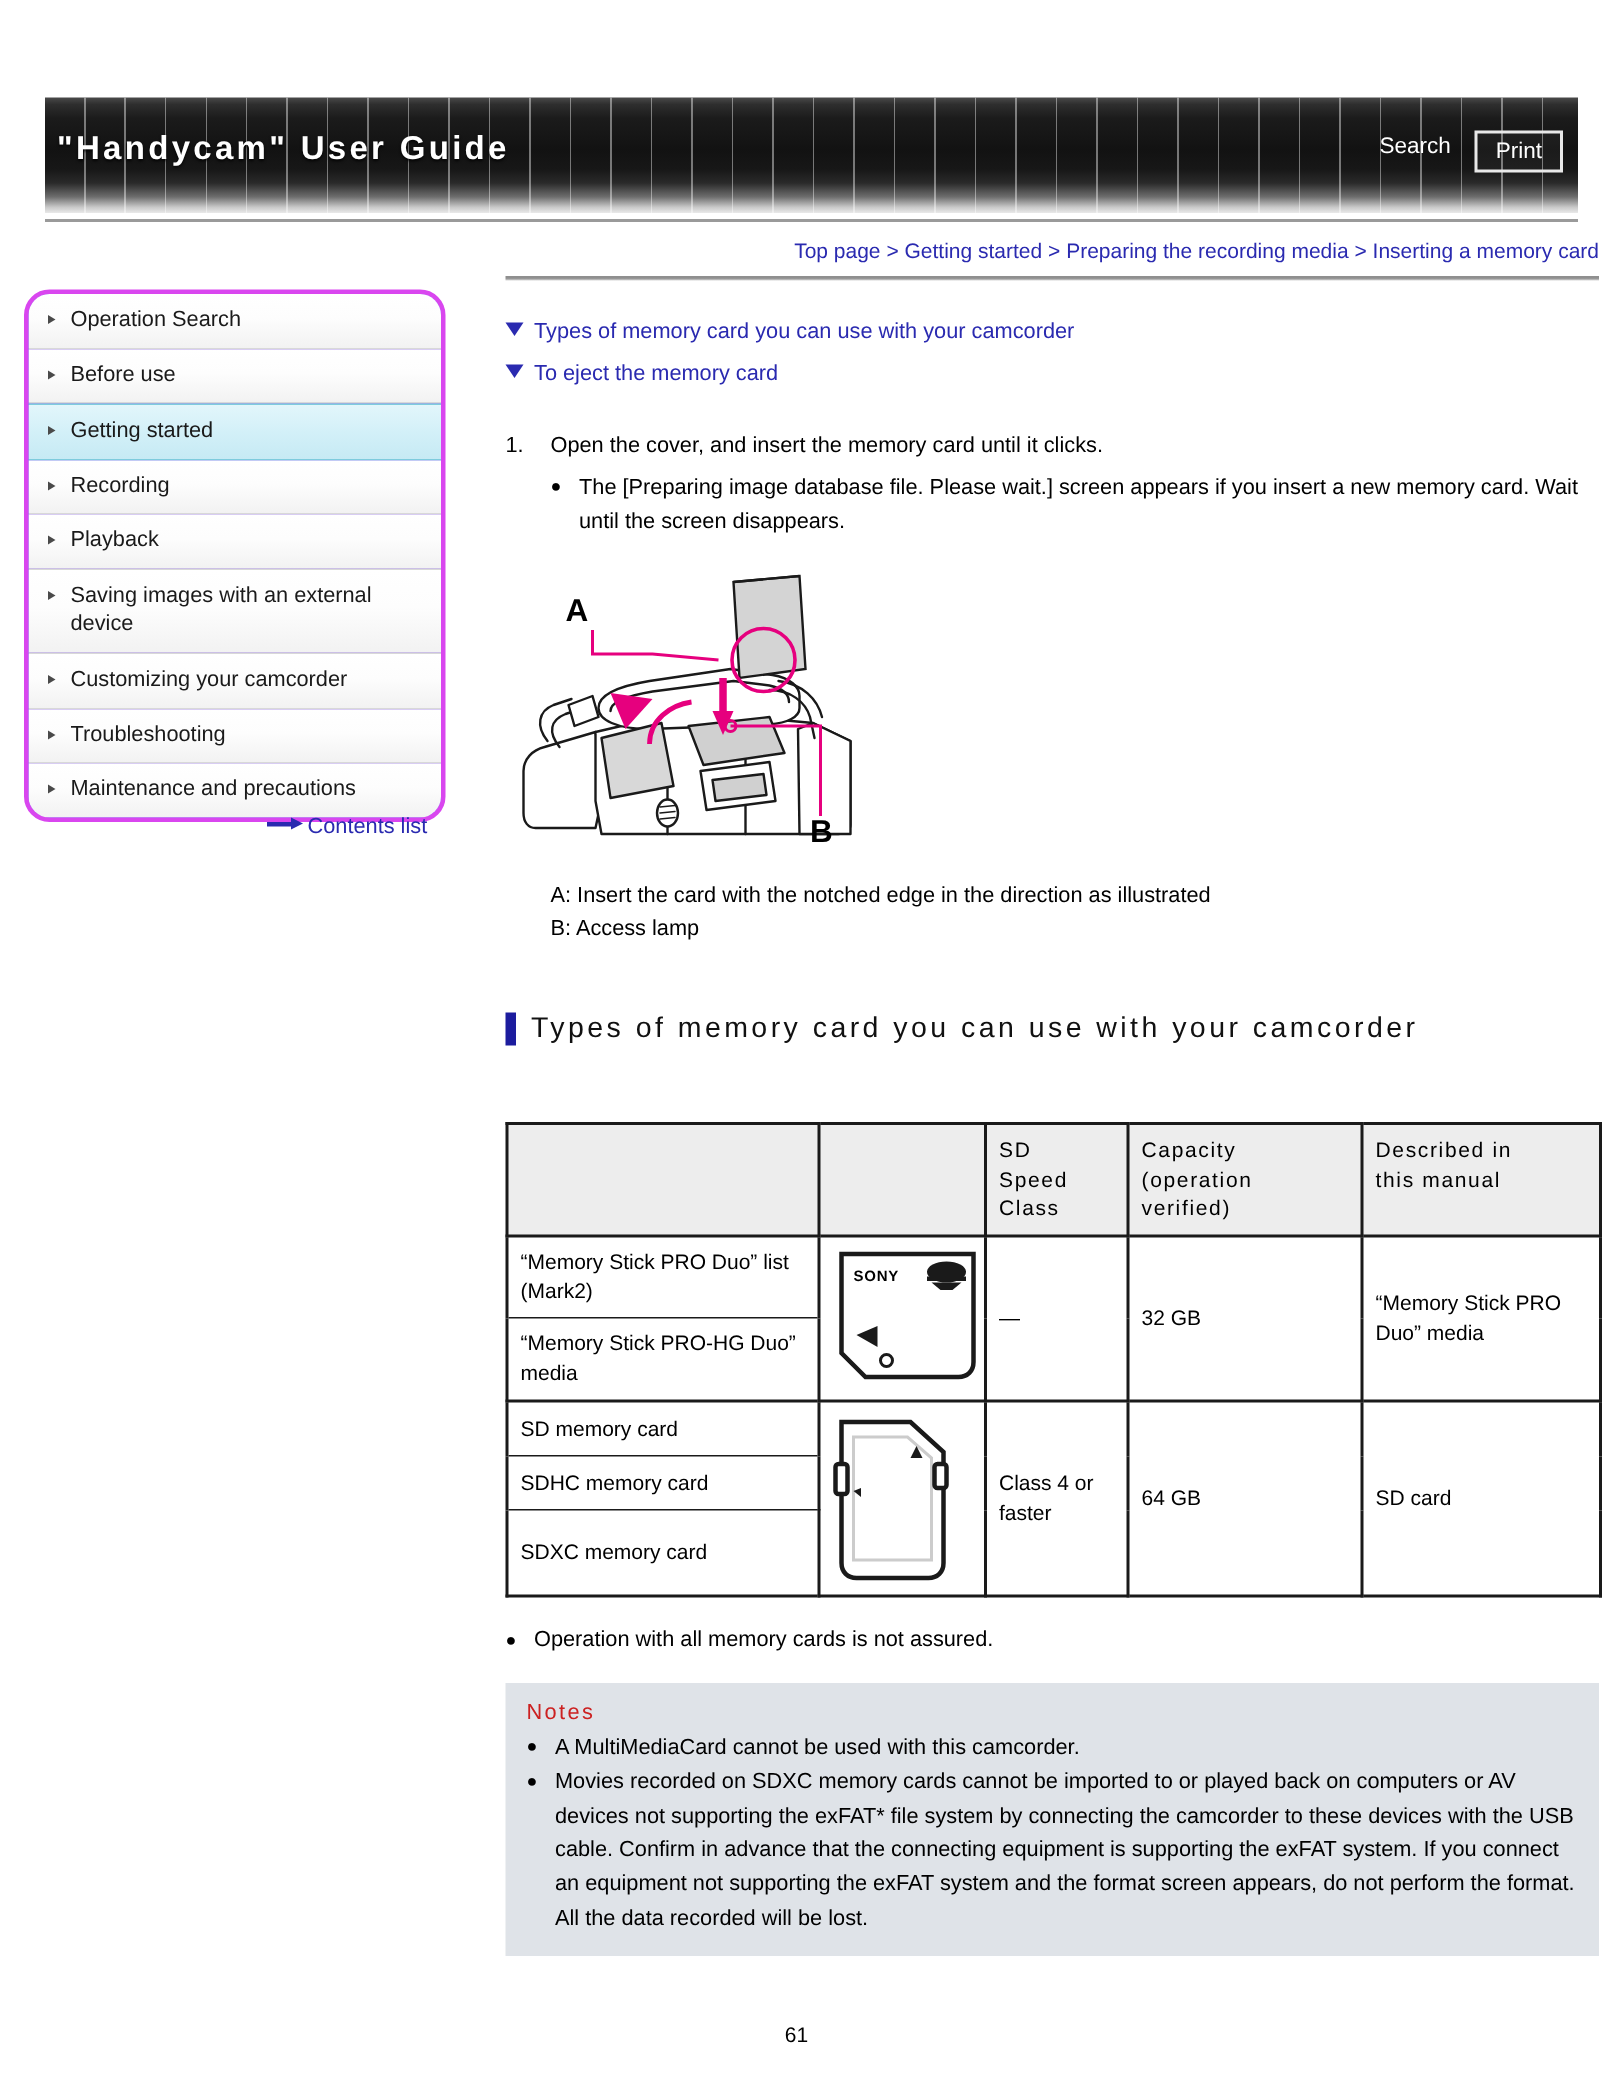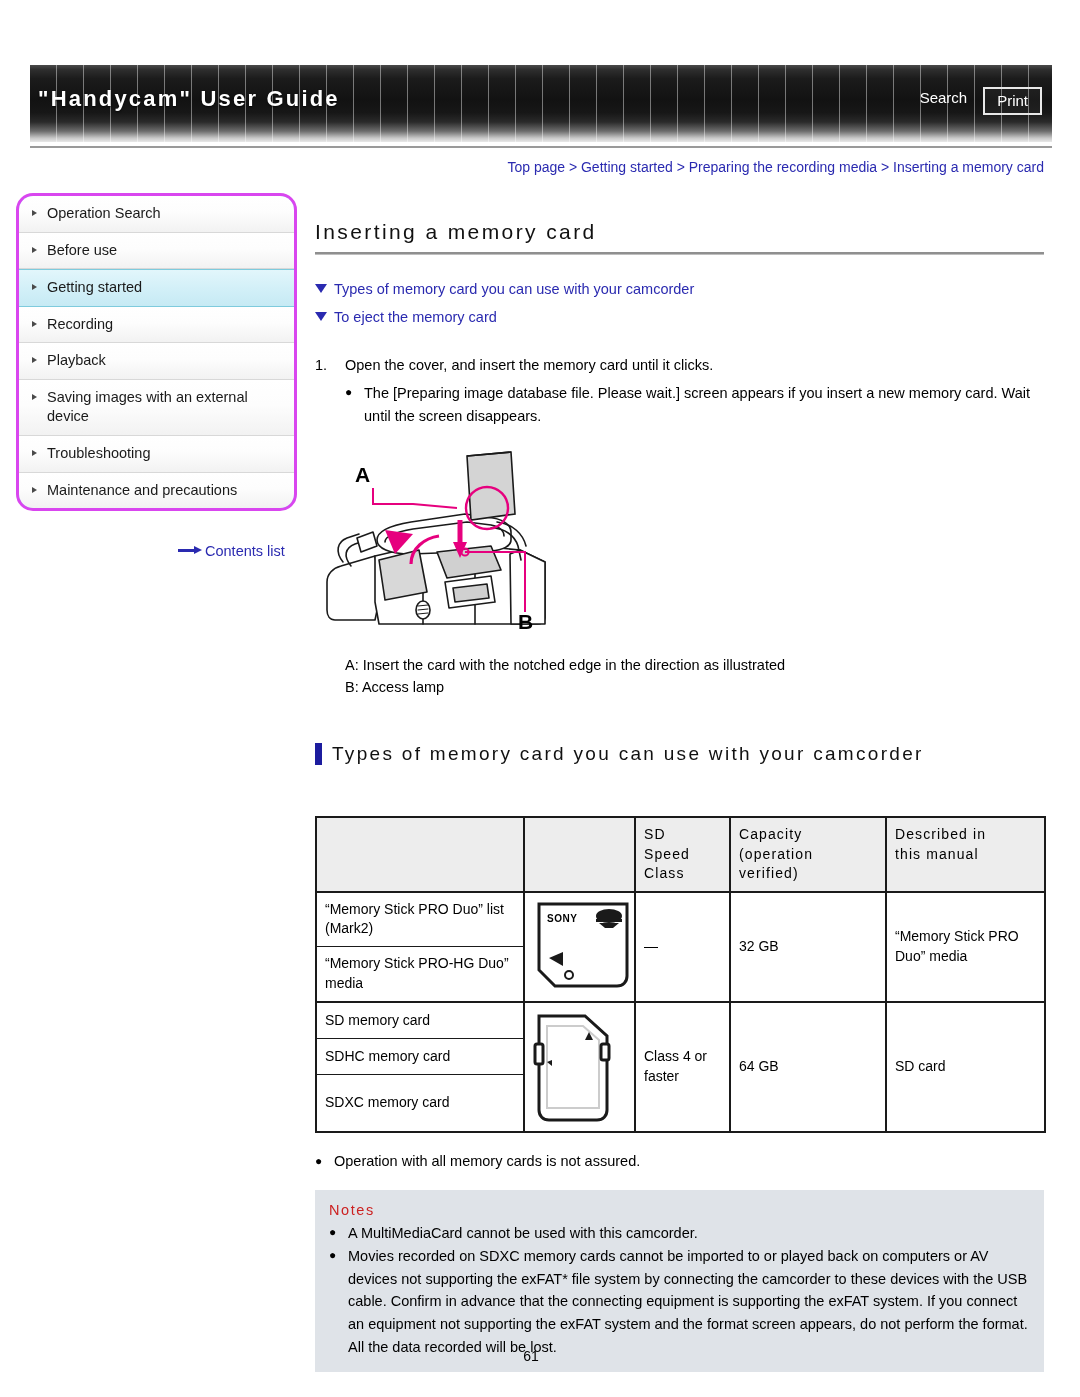--- a/index.html
+++ b/index.html
@@ -135,21 +135,21 @@
     right:0; top:0px;
     width:0;height:0;
     border-left:8px solid #2a2ab0;
     border-top:4.5px solid transparent;
     border-bottom:4.5px solid transparent;
   }
 
   
   .main {
     position: absolute;
-    left: 315px; top: 158px;
+    left: 337px; top: 158px;
     width: 729px;
   }
   .breadcrumb {
     font-size: 14px;
     color: #2a2ab0;
     text-align: right;
     line-height: 1.3;
     cursor: pointer;
   }
   .page-title {
@@ -321,36 +321,38 @@
   <div class="side-item">
     <span>Recording</span>
   </div>
   <div class="side-item">
     <span>Playback</span>
   </div>
   <div class="side-item">
     <span>Saving images with an external device</span>
   </div>
   <div class="side-item">
+    <span>Customizing your camcorder</span>
+  </div>
+  <div class="side-item">
     <span>Troubleshooting</span>
   </div>
   <div class="side-item">
     <span>Maintenance and precautions</span>
   </div>
 </div>
 
 <div class="contents-link">
   <span class="arrow-ico"></span><span>Contents list</span>
 </div>
 
 <div class="main">
 
   <div class="breadcrumb">Top page &gt; Getting started &gt; Preparing the recording media &gt; Inserting a memory card</div>
 
-  <div class="page-title">Inserting a memory card</div>
   <div class="title-rule"></div>
 
   <div class="jump-list">
     <div class="jump-link">
       <span class="tri-down"></span><span>Types of memory card you can use with your camcorder</span>
     </div>
     <div class="jump-link">
       <span class="tri-down"></span><span>To eject the memory card</span>
     </div>
   </div>

